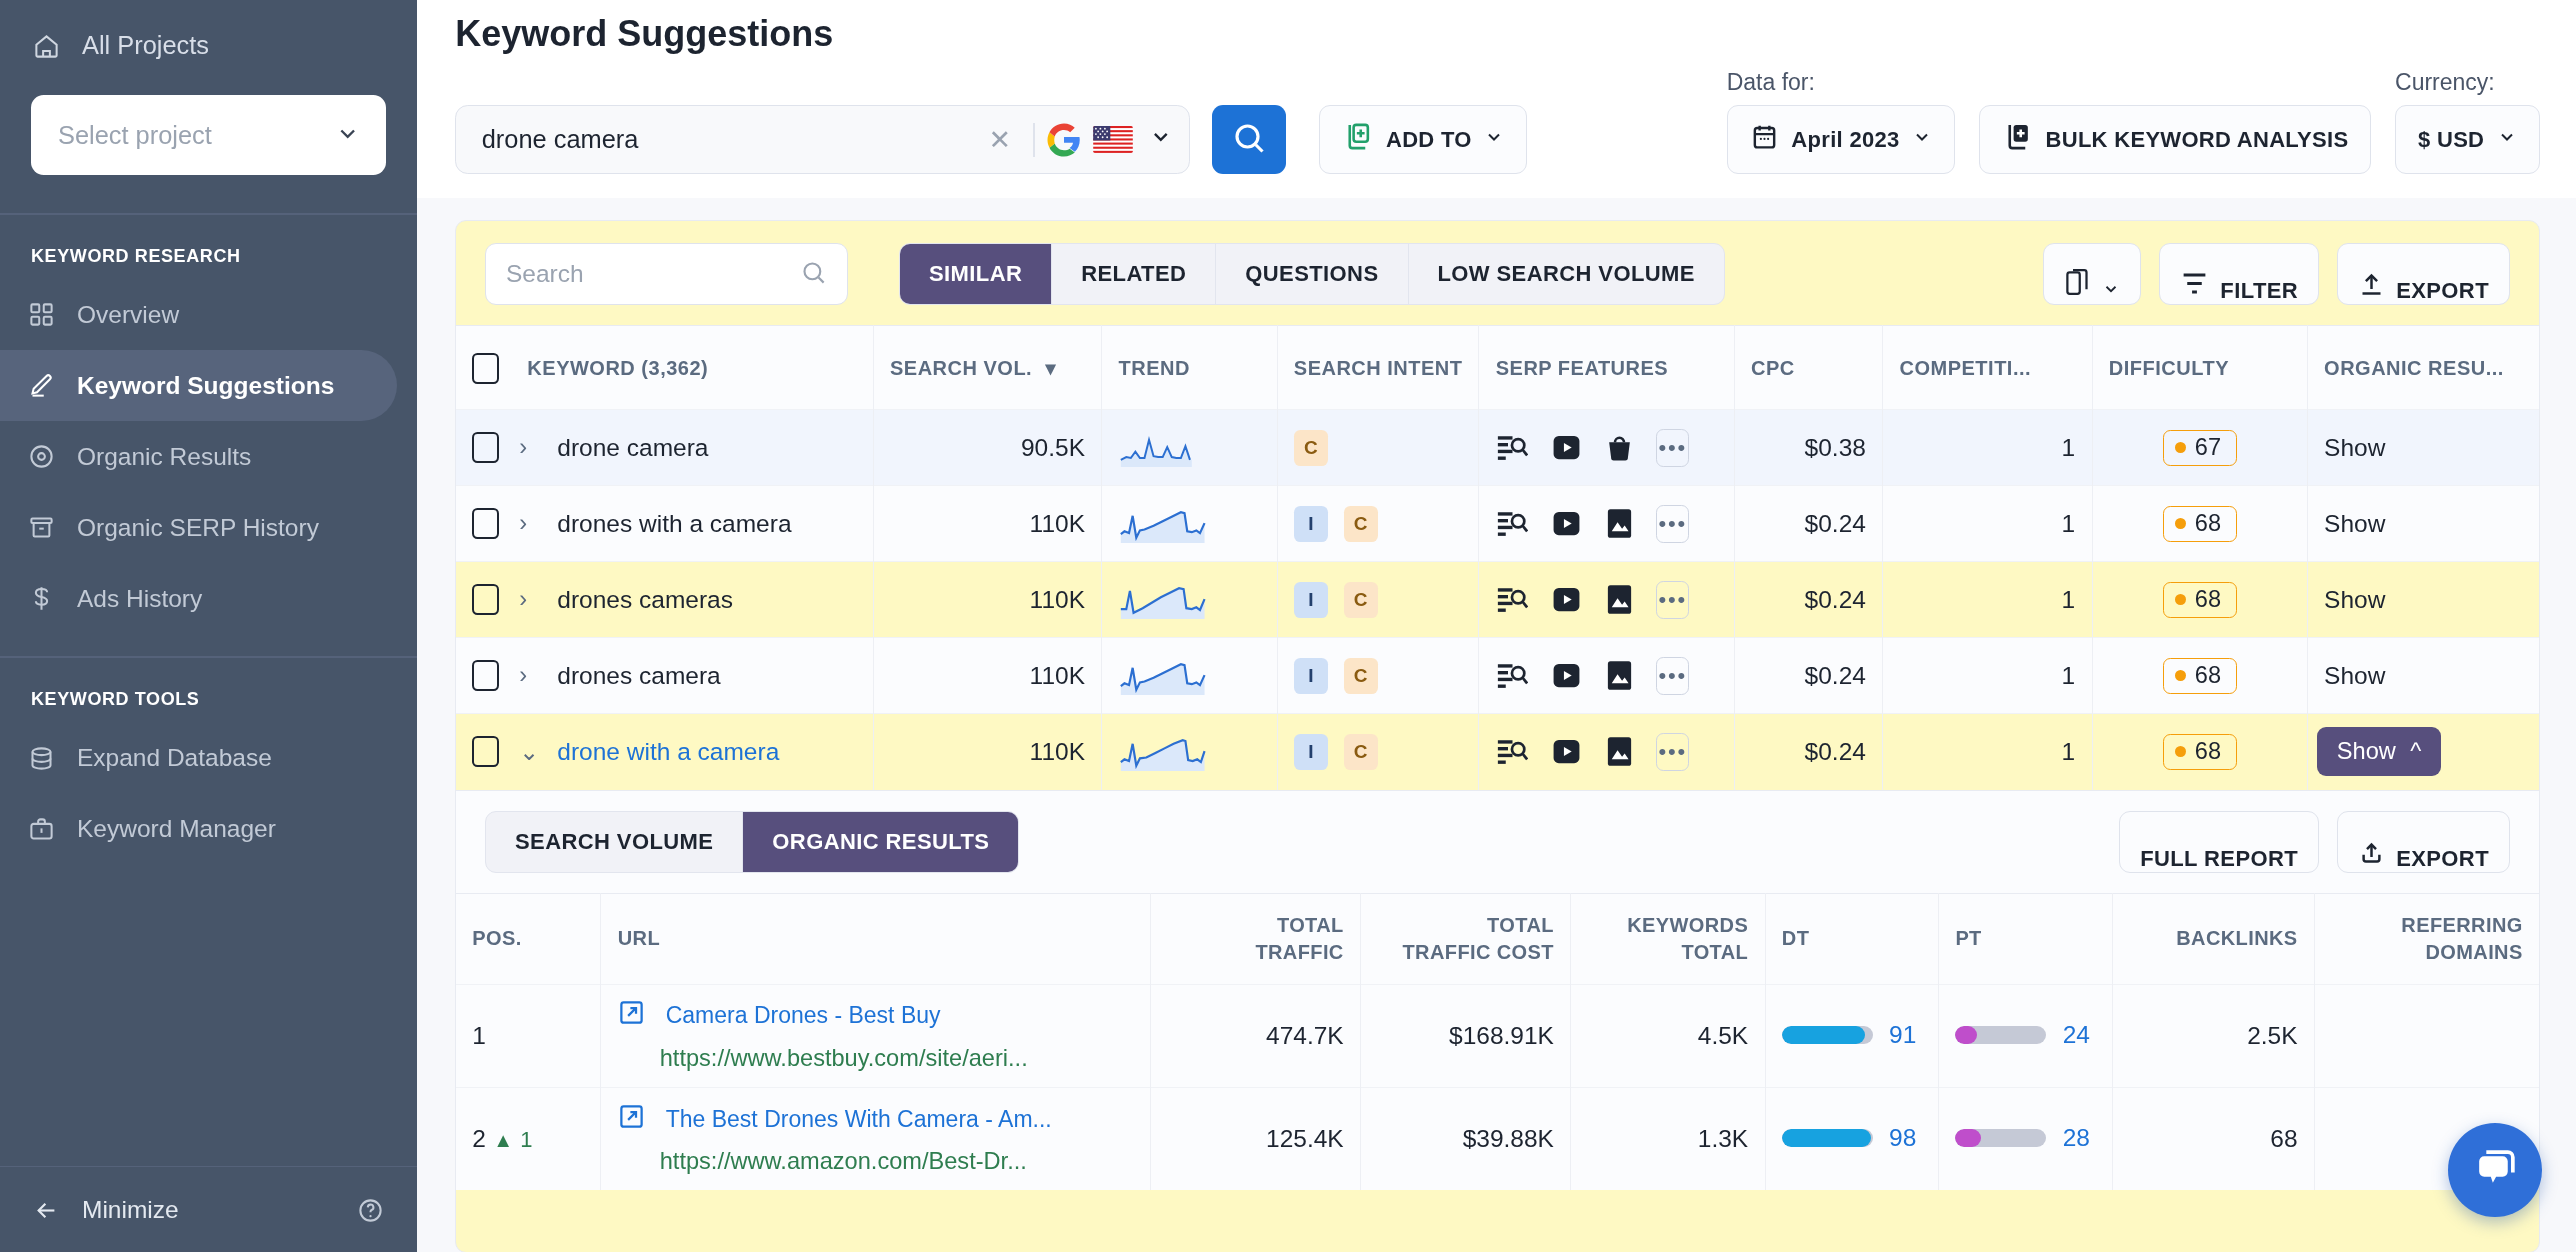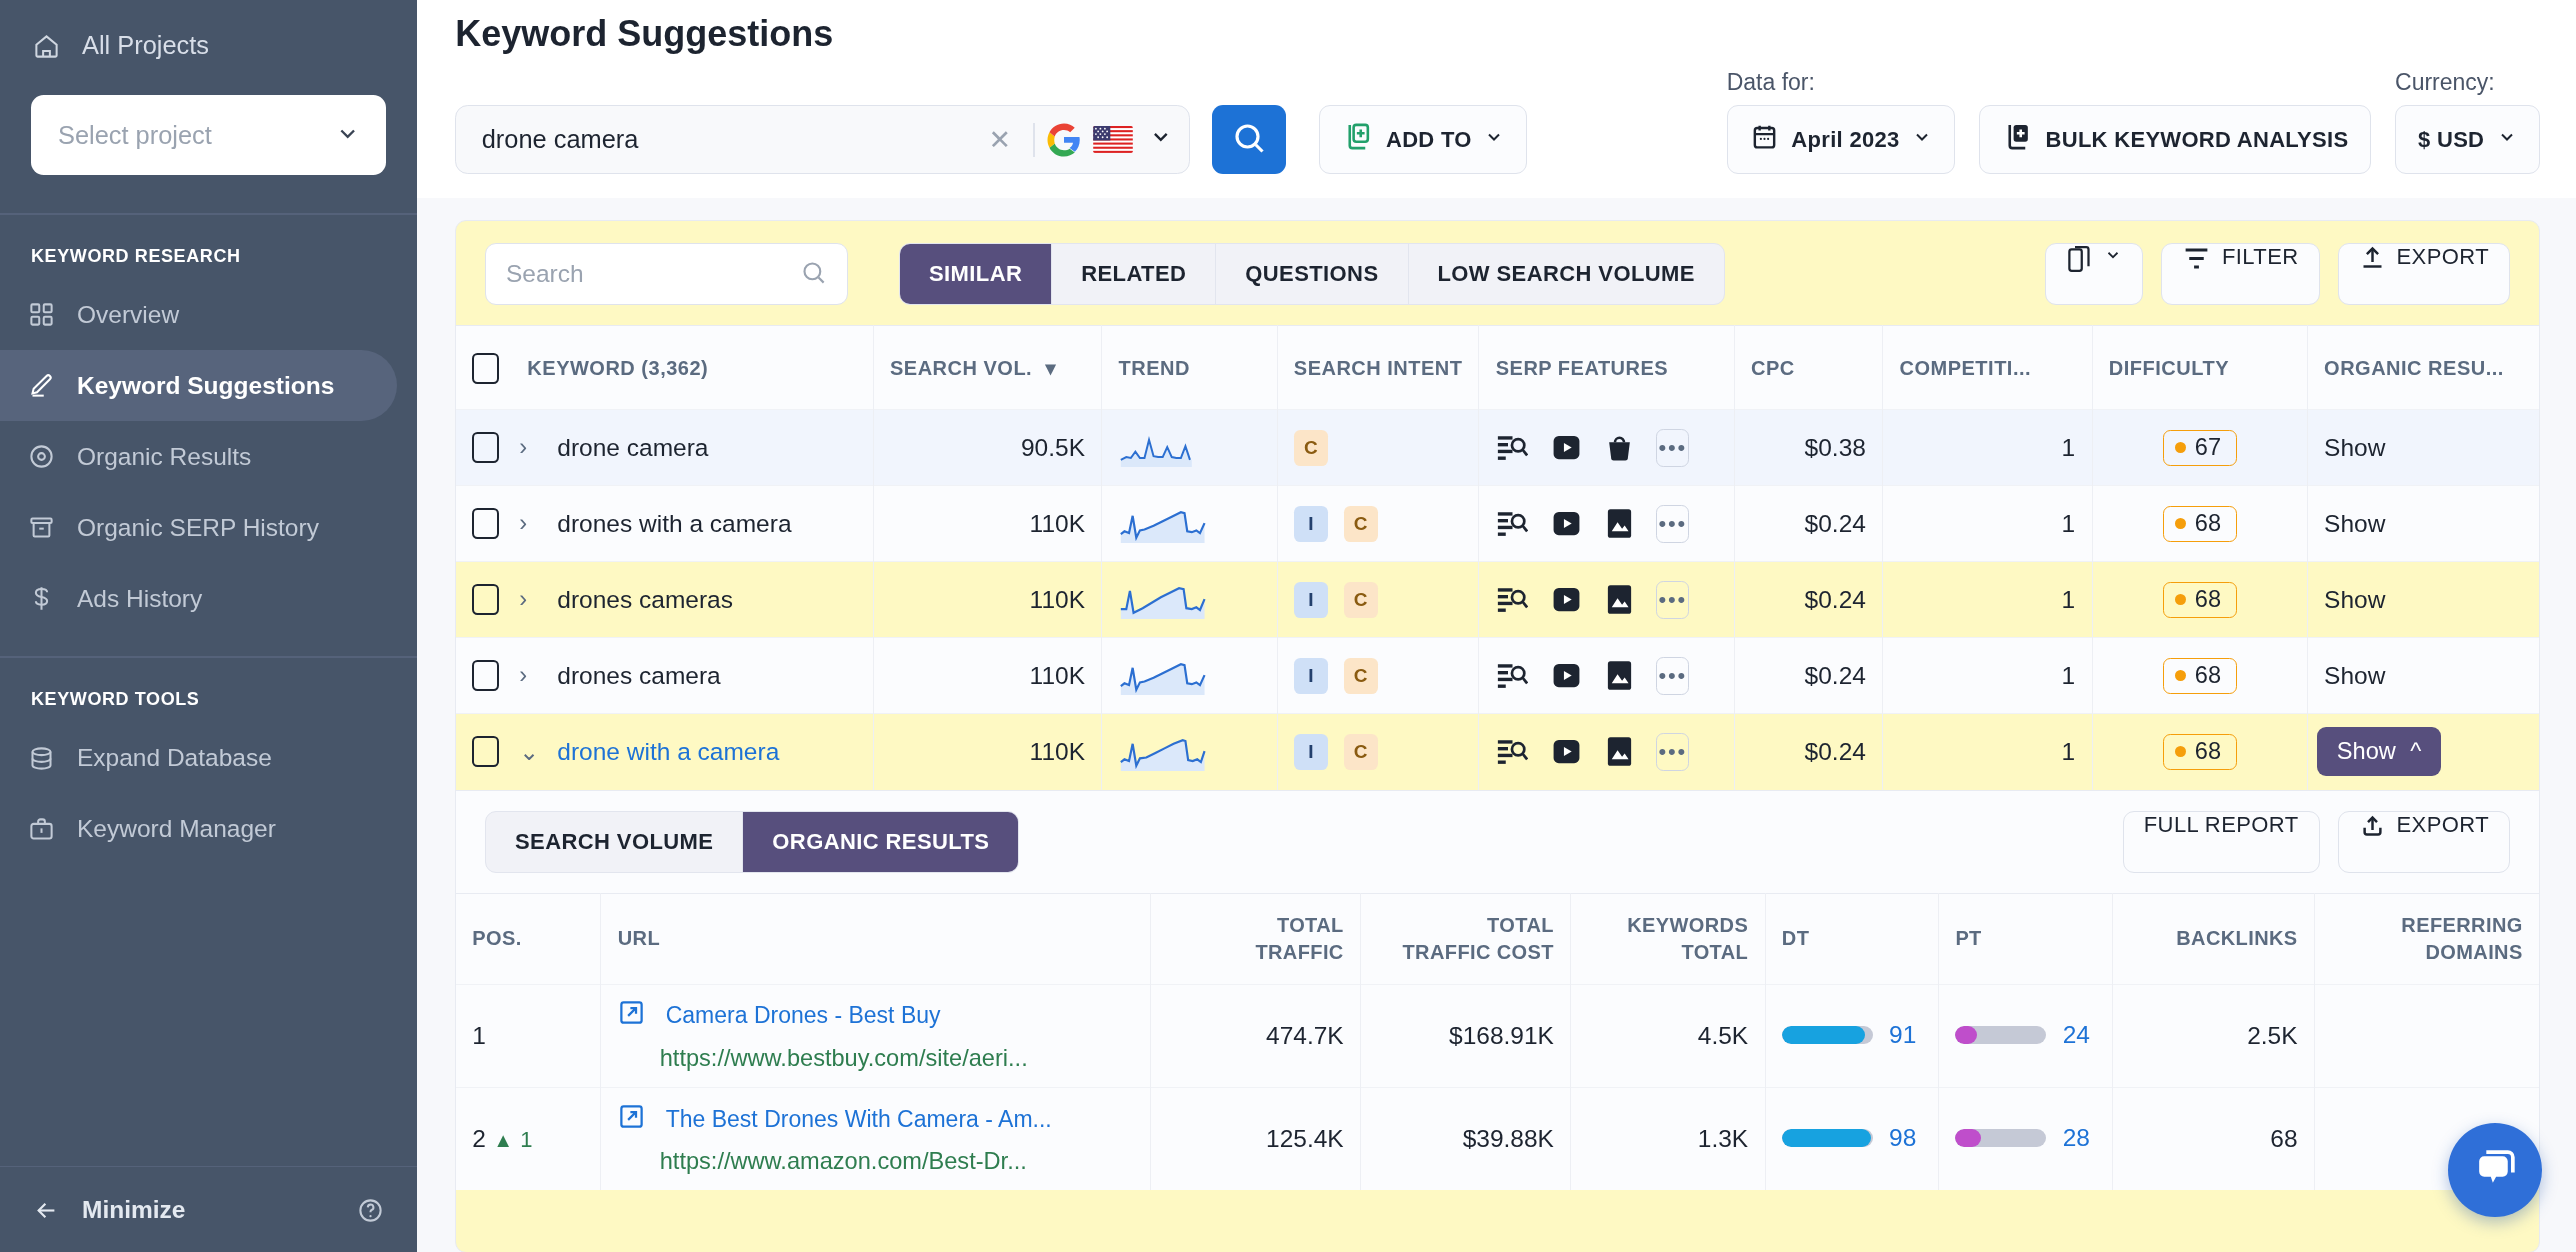--- a/index.html
+++ b/index.html
@@ -41,21 +41,21 @@
   }
   .sb-item.active { background: #57647c; color: #ffffff; font-weight: bold; }
   .sb-icon { width: 31px; height: 31px; display: inline-flex; align-items: center; justify-content: center; flex: 0 0 31px; }
   .sb-icon svg { width: 27px; height: 27px; }
   .sb-spacer { flex: 1; }
   .sb-bottom {
     display: flex; align-items: center; justify-content: space-between;
     padding: 0 31px 0 31px; height: 87px;
     border-top: 1.8px solid #55627a;
   }
-  .sb-min { display: flex; align-items: center; gap: 20px; font-size: 24.5px; color: #e4e9f0; font-weight: bold; }
+  .sb-min { display: flex; align-items: center; gap: 20px; font-size: 24.5px; color: #e4e9f0; font-weight: normal; }
 
   
   .main { flex: 1; height: 1253px; background: #f7f8fb; display: flex; flex-direction: column; overflow: hidden; }
 
   .topbar { background: #ffffff; padding: 0 36px 0 22px; }
   .page-title { font-size: 36px; font-weight: bold; color: #1d2430; padding: 12.7px 0 14.5px 16.3px; }
 
   .topbar-row { display: flex; align-items: flex-end; gap: 0; padding: 0 0 23.6px 16.3px; }
   .searchbox {
     width: 735px; height: 69px; background: #f8f9fb;
@@ -100,22 +100,22 @@
   }
   .seg .opt {
     display: flex; align-items: center; padding: 0 29px; font-size: 22px; font-weight: bold;
     color: #1d2430; letter-spacing: 0.4px; border-right: 1.8px solid #e2e5ee;
   }
   .seg .opt:last-child { border-right: none; }
   .seg .opt.on { background: #574f7d; color: #ffffff; }
   .tb-right { margin-left: auto; display: flex; align-items: center; gap: 18px; }
   .icon-btn {
     height: 62px; min-width: 71px; background: #fbfcfe; border: 1.8px solid #dfe3ec; border-radius: 11px;
-    display: inline-flex; align-items: flex-start; justify-content: center; gap: 11px; padding: 0 20px;
-    font-size: 22px; font-weight: normal; color: #1d2430; letter-spacing: 0.4px;
+    display: inline-flex; align-items: flex-end; justify-content: center; gap: 11px; padding: 0 20px;
+    font-size: 22px; font-weight: bold; color: #1d2430; letter-spacing: 0.4px;
   }
 
   
   table { border-collapse: collapse; width: 100%; table-layout: fixed; }
   .kw-table thead th {
     font-size: 20px; color: #5b6b80; font-weight: bold; letter-spacing: 0.5px;
     text-align: left; padding: 27px 16.3px 25.4px 16.3px; vertical-align: middle;
     border-left: 0.9px solid #edeff4; background: #fbfcfe; white-space: nowrap;
   }
   .kw-table thead th.first { border-left: none; }

